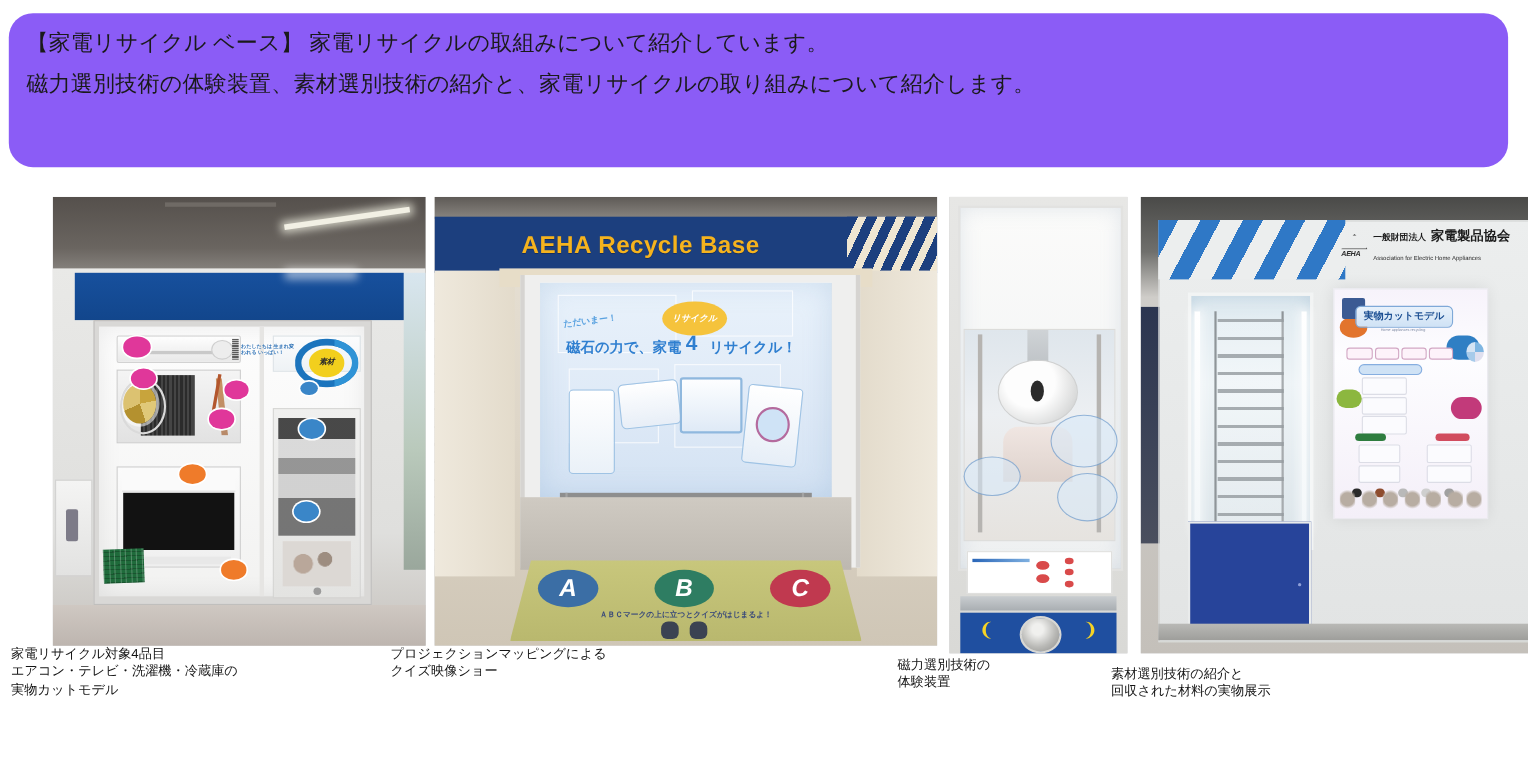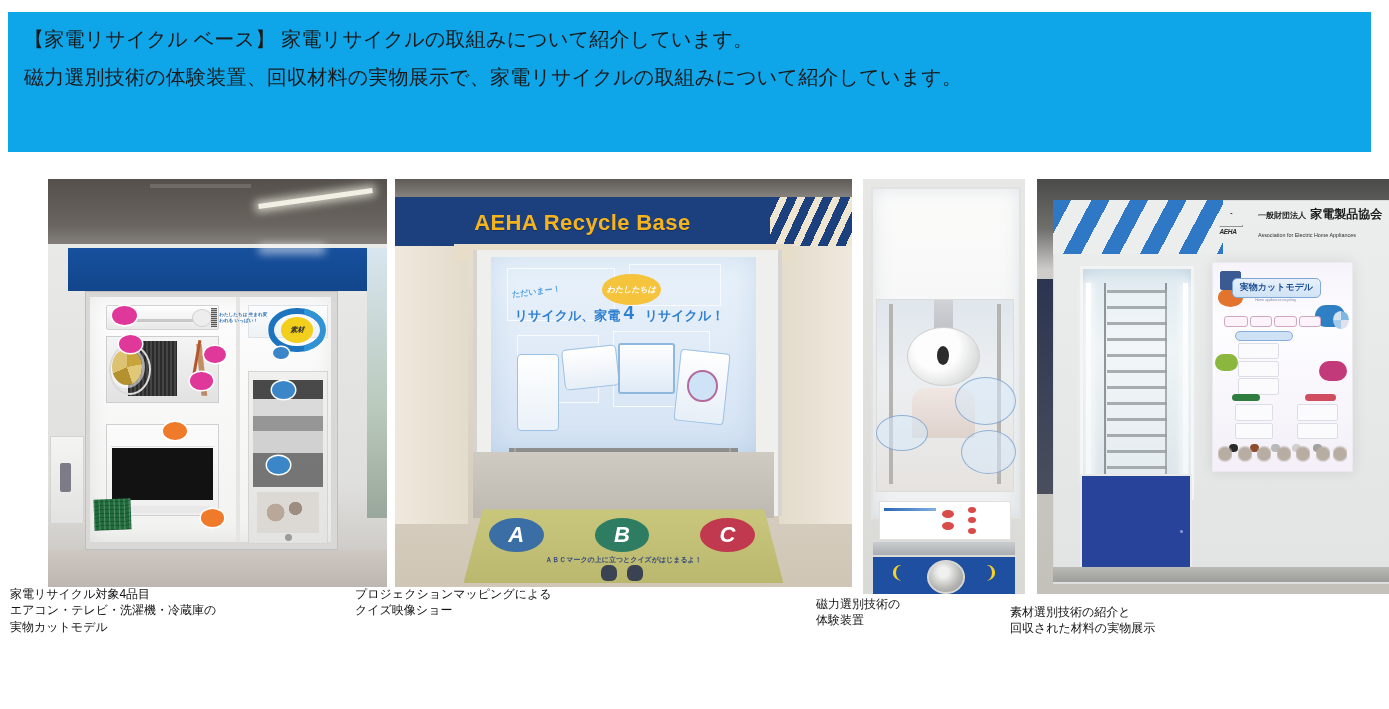--- a/index.html
+++ b/index.html
@@ -6,22 +6,23 @@
   body{
     width:1389px;height:709px;background:#ffffff;overflow:hidden;
     font-family:"Liberation Sans","DejaVu Sans",sans-serif;
     -webkit-font-smoothing:antialiased;
   }
   .page{position:relative;width:1389px;height:709px;}
 
   
   .intro{
     position:absolute;left:8px;top:12px;width:1363px;height:140px;
-    background:#0ea5e9;box-sizing:border-box;
+    background:#8b5cf6;box-sizing:border-box;
     padding:14px 16px 0 16px;
+    border-radius:22px;
   }
   .intro p{
     margin:0 0 10px 0;
     font-size:20px;line-height:1.32;color:#1a1a1a;letter-spacing:.2px;
     white-space:nowrap;
   }
   .intro p.l1{margin-bottom:12px;}
 
   
   .strip{position:absolute;left:0;top:163px;width:1389px;height:412px;}
@@ -163,21 +164,21 @@
   .p3 .crankpanel{left:6%;top:91%;width:88%;height:9%;background:#1f4fa0;}
   .p3 .crankpanel .wheel{position:absolute;left:38%;top:10%;width:24%;height:80%;border-radius:50%;
      background:radial-gradient(circle at 42% 34%,#f0f0ee 0 18%,#b9b9b6 58%,#8c8c8a 100%);border:2px solid #d7d7d4;}
   .p3 .crankpanel .arrow{position:absolute;top:20%;font-size:17px;color:#f6d324;font-weight:bold;line-height:1;}
 
   
   .p4 .bg{inset:0;background:linear-gradient(180deg,#4a4a48 0%,#6f6f6c 12%,#cfcdc9 22%,#c4c0ba 100%);}
   .p4 .wall{left:4%;top:5%;width:87%;height:92%;background:linear-gradient(180deg,#eceeee,#e2e4e4);border:1px solid #dcdedd;}
   .p4 .diag{left:4%;top:5%;width:44%;height:13%;background:
      repeating-linear-gradient(118deg,#2f78c6 0 16px,#eceeee 16px 34px);}
-  .p4 .logo{right:11%;top:6.5%;width:42%;height:8%;display:flex;align-items:center;gap:5px;justify-content:space-between;}
+  .p4 .logo{right:11%;top:6.5%;width:42%;height:8%;display:flex;align-items:center;gap:5px;}
   .p4 .logo .mark{width:24px;height:20px;position:relative;}
   .p4 .logo .mark .a{position:absolute;left:0;right:0;top:0;bottom:6px;border:1.5px solid #3a3a3a;border-radius:3px 3px 0 0;
      clip-path:polygon(50% 0,100% 100%,0 100%);}
   .p4 .logo .mark .aeha{position:absolute;left:0;bottom:-2px;font-size:6.5px;font-weight:bold;color:#2c2c2c;letter-spacing:-.3px;}
   .p4 .logo .t1{font-size:8px;color:#1c1c1c;font-weight:bold;}
   .p4 .logo .t2{font-size:5.4px;color:#2c2c2c;}
   .p4 .vit{left:11%;top:21%;width:28%;height:55%;background:
      linear-gradient(180deg,#dfeaf0 0%,#eef4f7 35%,#dbe4e9 100%);border:3px solid #f2f4f4;box-shadow:inset 0 0 16px rgba(120,160,190,.3);}
   .p4 .vit .rack{position:absolute;left:22%;top:9%;width:56%;height:82%;background:
      repeating-linear-gradient(180deg,#9aa0a4 0 3px,rgba(255,255,255,.25) 3px 16px);opacity:.85;}
@@ -211,21 +212,21 @@
   .c3{left:816px;top:10px;}
   .c4{left:1010px;top:18px;}
 </style>
 </head>
 <body>
 
 <div class="page">
 
   <section class="intro">
     <p class="l1">【家電リサイクル ベース】 家電リサイクルの取組みについて紹介しています。</p>
-    <p>磁力選別技術の体験装置、回収材料の実物展示で、家電リサイクルの取組みについて紹介しています。</p>
+    <p>磁力選別技術の体験装置、素材選別技術の紹介と、家電リサイクルの取り組みについて紹介します。</p>
   </section>
 
   <section class="strip">
 
     <figure class="photo p1">
       <div class="sc">
         <div class="abs ceil">
           <div class="tube"></div>
           <div class="tube2"></div>
         </div>
@@ -308,23 +309,23 @@
         <div class="abs lintel"></div>
         <div class="abs room"></div>
 
         <div class="abs screen">
           <i class="sq" style="left:6%;top:6%;width:40%;height:26%;"></i>
           <i class="sq" style="left:52%;top:4%;width:34%;height:20%;"></i>
           <i class="sq" style="left:10%;top:40%;width:30%;height:34%;"></i>
           <i class="sq" style="left:46%;top:38%;width:36%;height:38%;"></i>
           <span class="tline" style="left:8%;top:15%;font-size:8px;transform:rotate(-7deg);color:#5aa2e0;">ただいまー！</span>
           <i class="bubble" style="left:42%;top:9%;width:22%;height:16%;font-size:8px;">
-            <b>わたしたちは</b>
+            <b>リサイクル</b>
           </i>
-          <span class="tline" style="left:9%;top:26%;font-size:13px;">リサイクル、家電</span>
+          <span class="tline" style="left:9%;top:26%;font-size:13px;">磁石の力で、家電</span>
           <span class="tline" style="left:50%;top:23%;font-size:19px;color:#2f7fd0;">4</span>
           <span class="tline" style="left:58%;top:26%;font-size:13px;">リサイクル！</span>
           <i class="char" style="left:10%;top:50%;width:15%;height:38%;background:linear-gradient(180deg,#fff,#eaf1f8);border:1.5px solid #9fc3e4;border-radius:4px;"></i>
           <i class="char" style="left:27%;top:46%;width:20%;height:20%;background:linear-gradient(180deg,#fff,#e7eef7);border:1.5px solid #9fc3e4;border-radius:5px;transform:rotate(-6deg);"></i>
           <i class="char" style="left:48%;top:44%;width:20%;height:24%;background:linear-gradient(180deg,#fdfeff,#dfeaf6);border:2px solid #8fb8de;border-radius:3px;"></i>
           <i class="char" style="left:70%;top:48%;width:18%;height:36%;background:linear-gradient(180deg,#fff,#e6eef7);border:1.5px solid #9fc3e4;border-radius:4px;transform:rotate(6deg);"></i>
           <i class="char" style="left:74%;top:58%;width:10%;height:14%;border-radius:50%;background:#cfe3f6;border:2px solid #b46a9e;"></i>
         </div>
 
         <div class="abs bench"></div>

